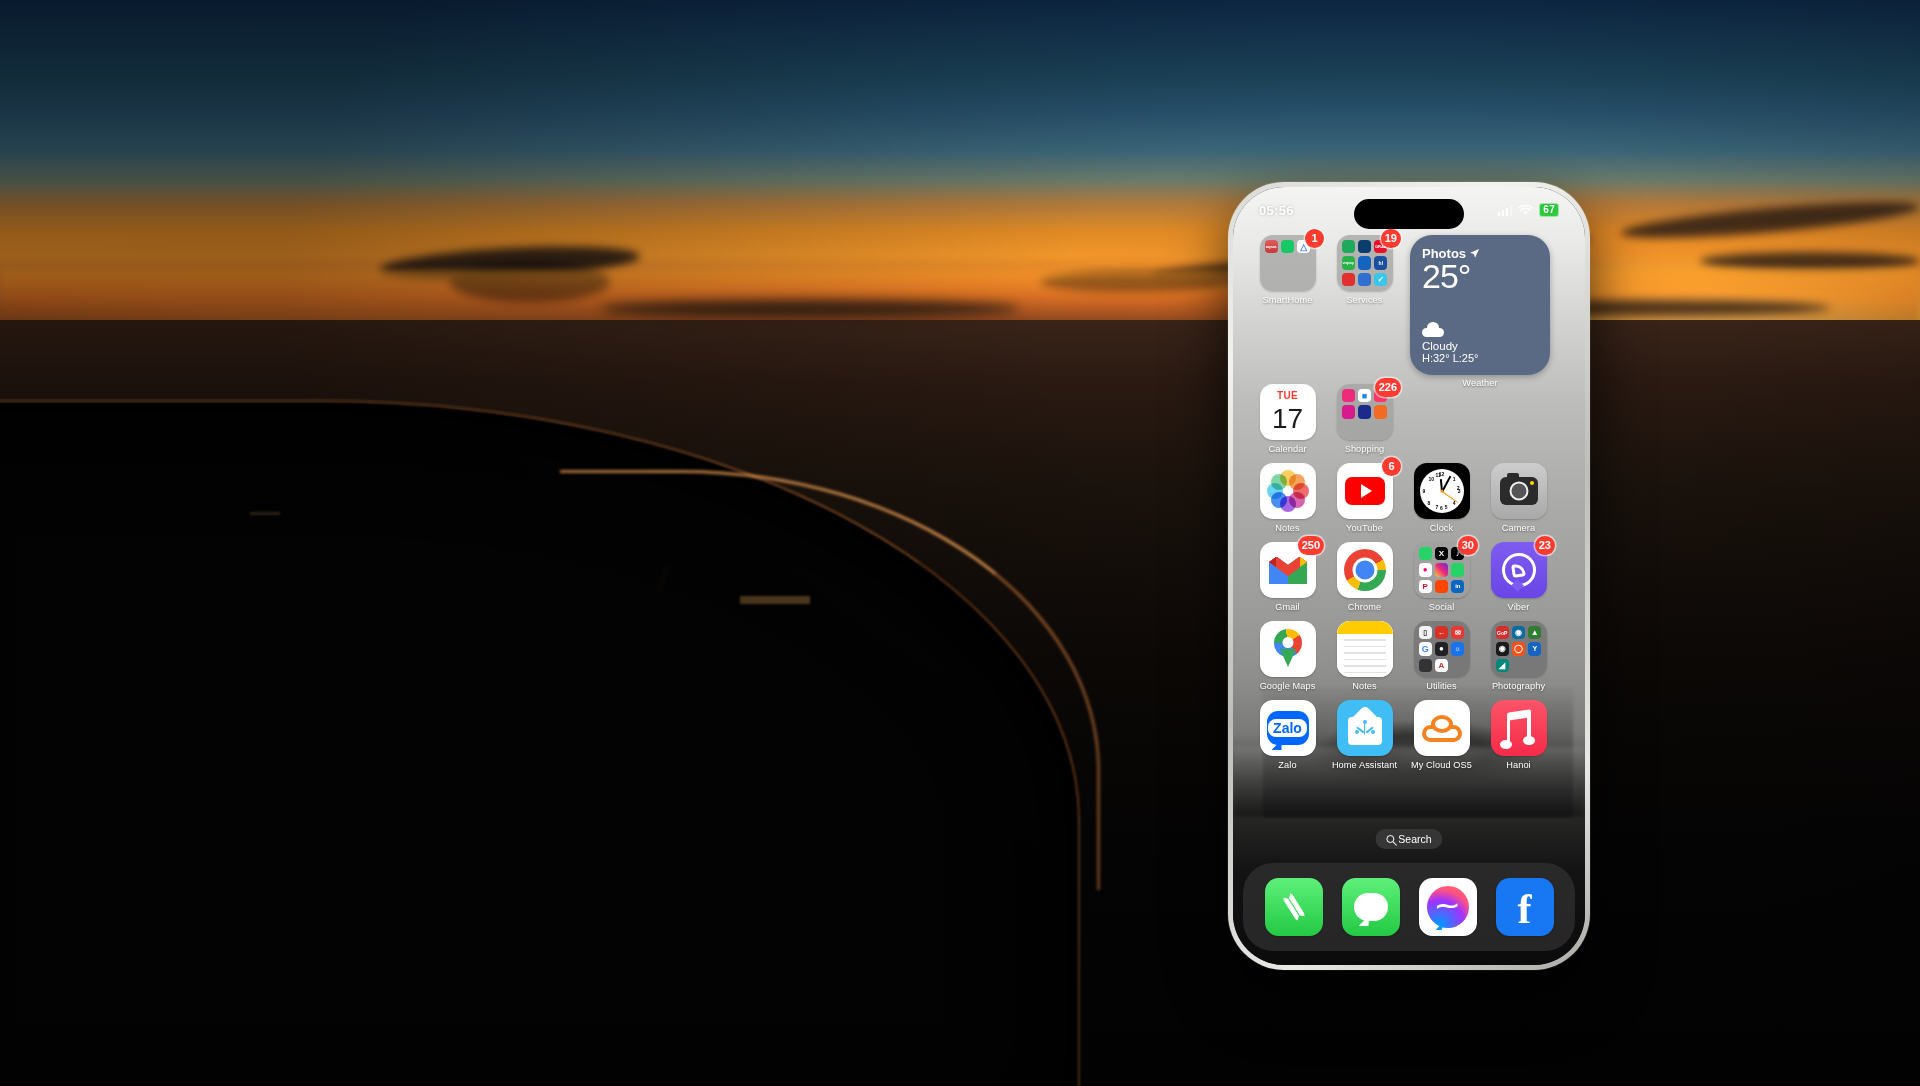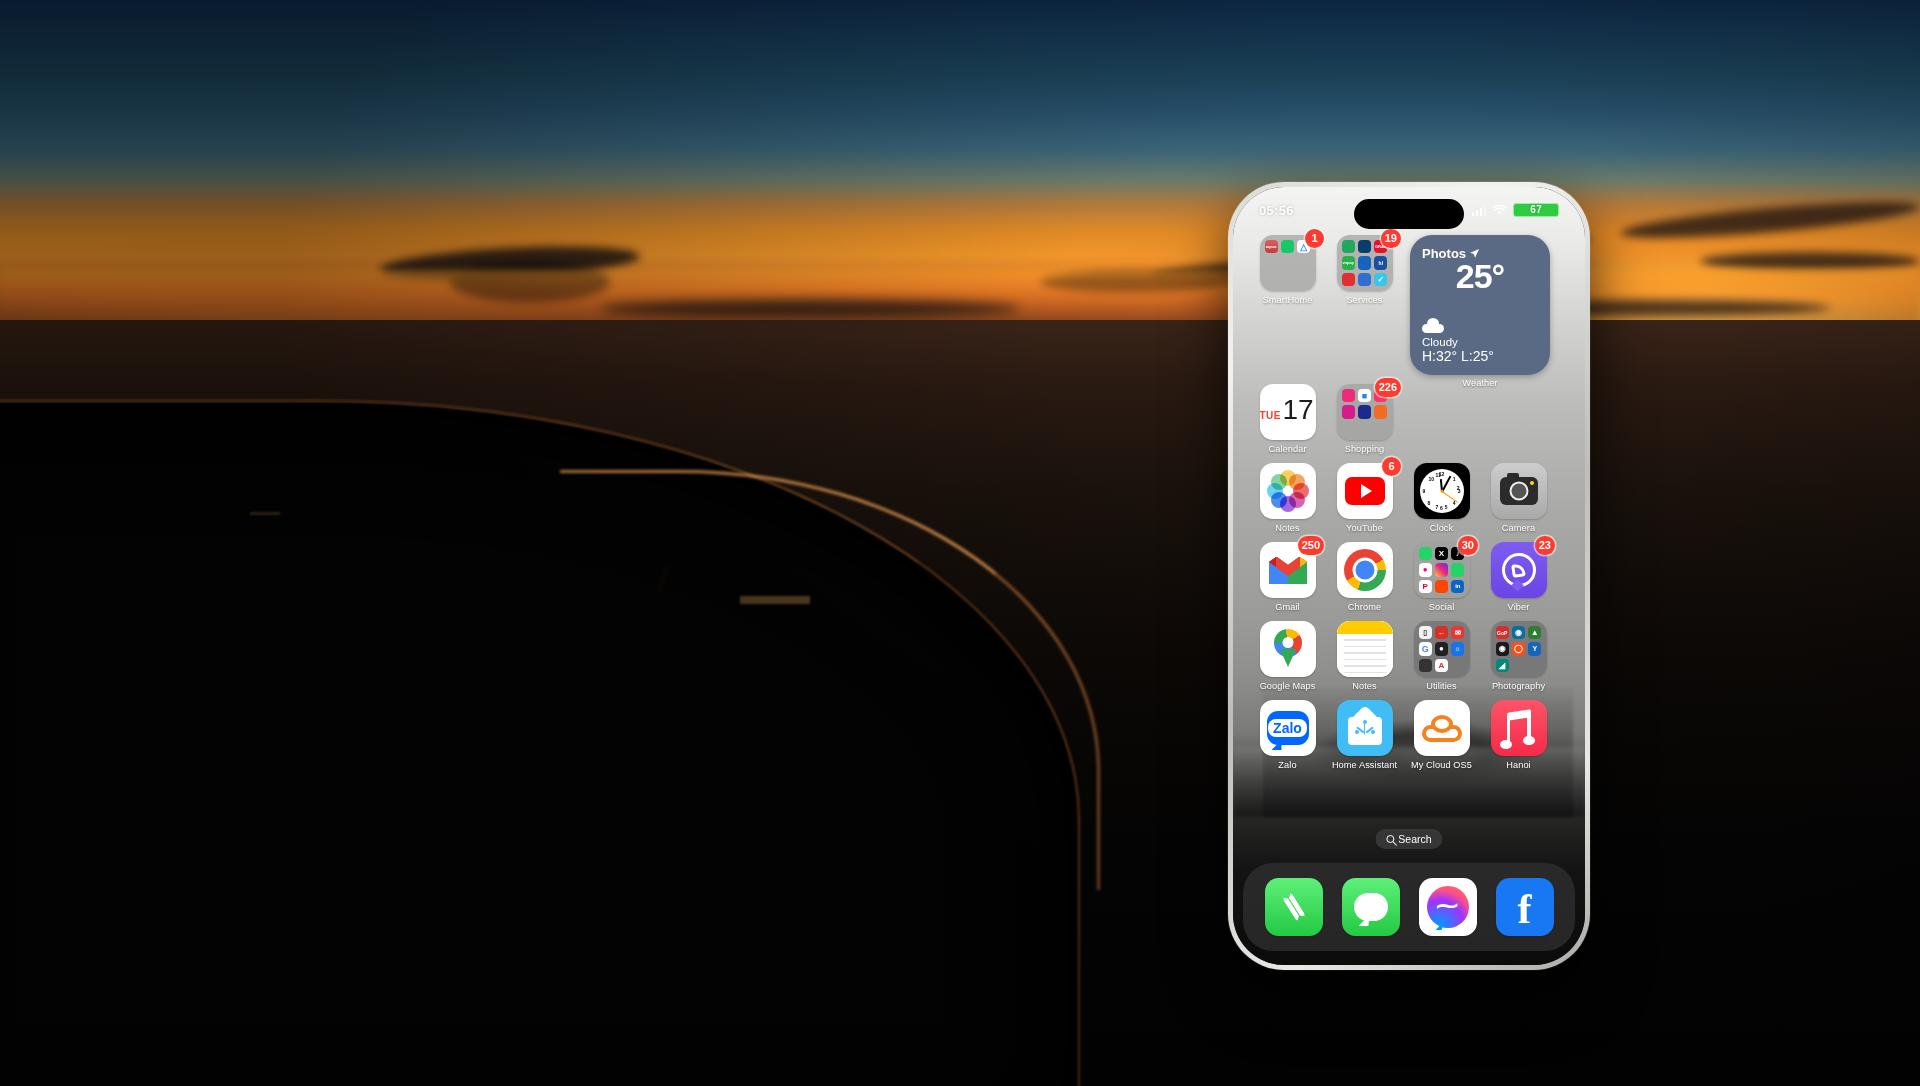--- a/index.html
+++ b/index.html
@@ -161,21 +161,21 @@
     letter-spacing:.3px; z-index:6;
     text-shadow:0 0 3px rgba(0,0,0,.25);
   }
   .sb-right{ display:flex; align-items:center; gap:6px; }
   .sig{ display:flex; align-items:flex-end; gap:1.5px; height:11px; }
   .sig i{ display:block; width:2.5px; background:#fff; border-radius:.5px; opacity:.95; }
   .sig i:nth-child(1){height:4px} .sig i:nth-child(2){height:6px}
   .sig i:nth-child(3){height:8px} .sig i:nth-child(4){height:10px;opacity:.45}
   .batt{
     background:#2ecc40; color:#fff; font-size:10px; font-weight:bold;
-    border-radius:3px; padding:1px 16px; line-height:1;
+    border-radius:3px; padding:1px 3px; line-height:1;
     border:1px solid rgba(255,255,255,.55);
   }
   .dyn-island{
     position:absolute; left:50%; top:12px; transform:translateX(-50%);
     width:110px; height:30px; background:#000; border-radius:16px; z-index:7;
   }
 
   
   .grid{
     position:absolute; left:0; right:0; top:48px;
@@ -214,27 +214,27 @@
      display:flex; align-items:center; justify-content:center; color:#fff; font-weight:bold;
      overflow:hidden; }
 
   
   .widget{
     width:140px; height:140px; border-radius:22px;
     background:#5b6a84; color:#fff; padding:11px 12px;
     display:flex; flex-direction:column; box-shadow:0 2px 6px rgba(0,0,0,.28);
   }
   .w-city{ font-size:13px; font-weight:600; display:flex; align-items:center; gap:3px; }
-  .w-temp{ font-size:34px; font-weight:700; line-height:1.05; margin-top:-2px; letter-spacing:-1px;text-align:center; }
+  .w-temp{ font-size:34px; font-weight:400; line-height:1.05; margin-top:-2px; letter-spacing:-1px; }
   .w-spacer{ flex:1; }
   .w-cloud{ width:22px; height:13px; position:relative; margin-bottom:3px; }
   .w-cloud:before{ content:""; position:absolute; left:0; bottom:0; width:22px; height:9px; background:#fff; border-radius:5px; }
   .w-cloud:after{ content:""; position:absolute; left:5px; bottom:4px; width:12px; height:11px; background:#fff; border-radius:50%; }
   .w-cond{ font-size:11.5px; font-weight:500; }
-  .w-hl{ font-size:14px; font-weight:500; }
+  .w-hl{ font-size:11px; font-weight:500; }
 
   
   .searchpill{
     position:absolute; left:50%; transform:translateX(-50%); bottom:116px;
     background:rgba(70,70,70,.62); color:#fff; border-radius:13px;
     padding:4px 11px; font-size:10.5px; display:flex; align-items:center; gap:4px;
     z-index:5; backdrop-filter:blur(8px);
   }
   .mag{ width:8px;height:8px;border:1.4px solid #fff;border-radius:50%; position:relative; display:inline-block; }
   .mag:after{ content:""; position:absolute; right:-3px; bottom:-2.5px; width:4.5px;height:1.4px;background:#fff; transform:rotate(45deg); }
@@ -255,21 +255,21 @@
   .ic-camera{ background:linear-gradient(#cdcdcd,#a9a9a9); }
   .ic-gmail{ background:#fff; }
   .ic-chrome{ background:#fff; }
   .ic-viber{ background:linear-gradient(#7f5cf0,#6a45e6); }
   .ic-maps{ background:#fff; }
   .ic-notes{ background:#fff; }
   .ic-zalo{ background:#fff; }
   .ic-ha{ background:#41bdf5; }
   .ic-mycloud{ background:#fff; }
   .ic-music{ background:linear-gradient(#fb5468,#f62a49); }
-  .ic-cal{ background:#fff; display:flex; flex-direction:row; }
+  .ic-cal{ background:#fff; display:flex; flex-direction:column; }
   .ic-phone{ background:linear-gradient(#5ef07a,#23c943); }
   .ic-msg{ background:linear-gradient(#5ef07a,#23c943); }
   .ic-messenger{ background:#fff; }
   .ic-fb{ background:#1877f2; }
 
   .cal-top{ background:#fff; color:#ff3b30; font-size:10px; font-weight:bold; text-align:center; padding-top:6px; letter-spacing:.4px; }
   .cal-day{ flex:1; display:flex; align-items:center; justify-content:center; font-size:28px; color:#1c1c1e; font-weight:400; margin-top:-4px; }
 
   .pinwheel{ position:relative; width:42px; height:42px; }
   .pinwheel span{ position:absolute; left:50%; top:50%; width:16px; height:16px; border-radius:50%;

